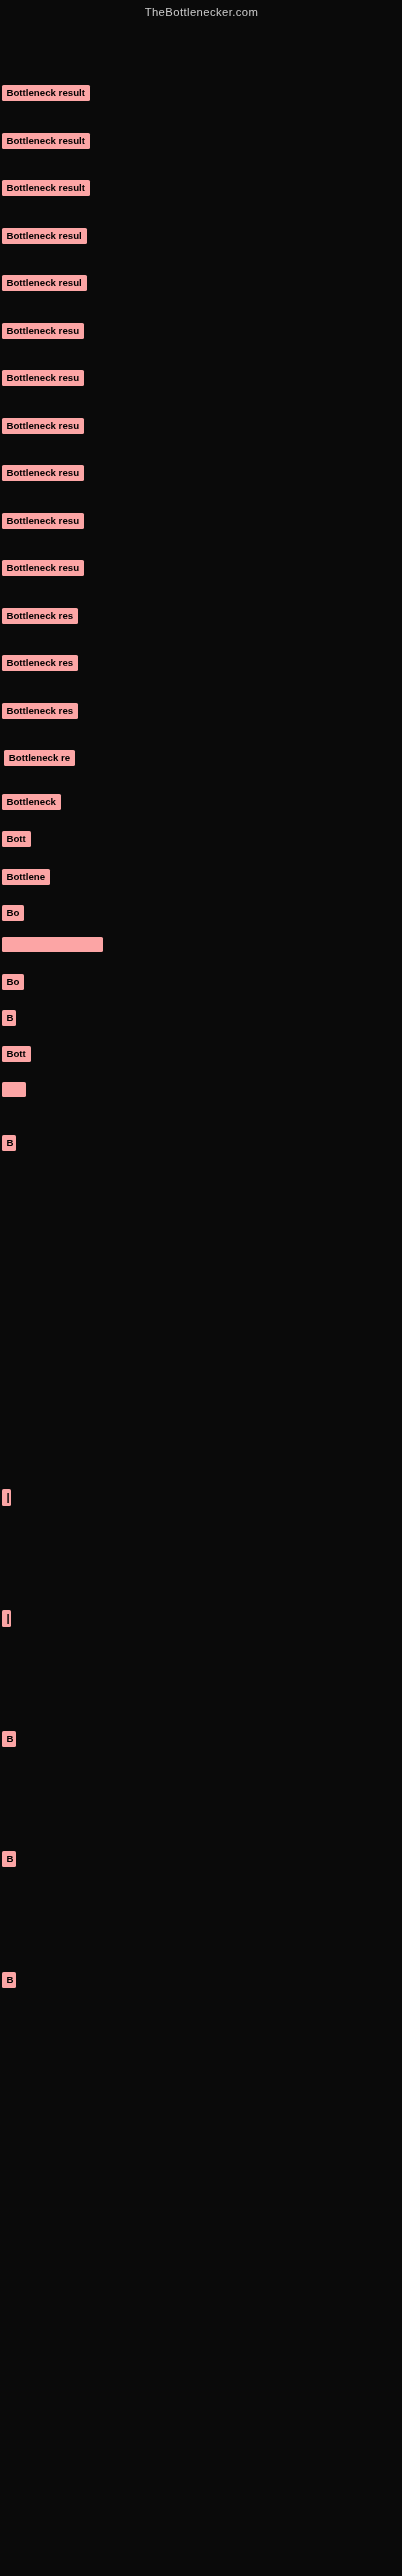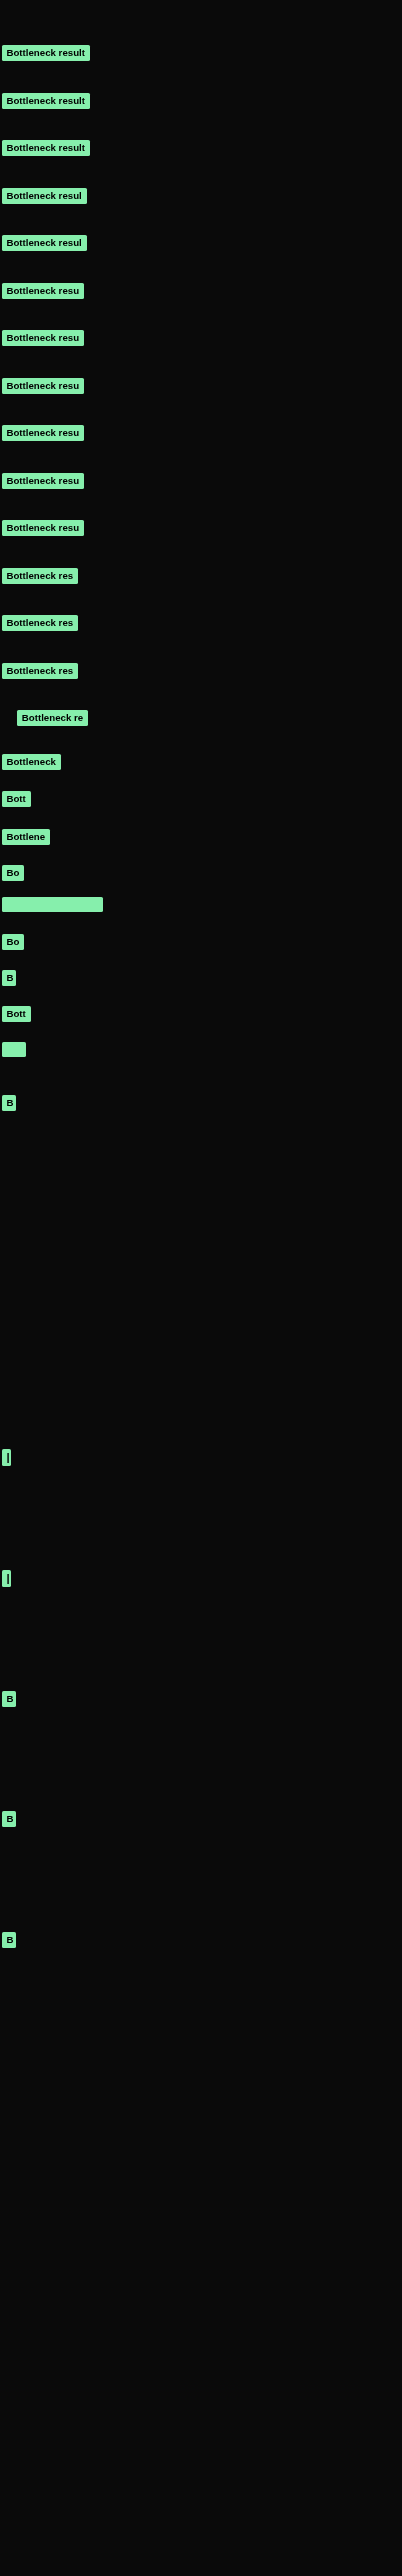--- a/index.html
+++ b/index.html
@@ -19,57 +19,59 @@
     .site-title {
       color: #cccccc;
       font-size: 11.3px;
       text-align: center;
       padding: 6.4px 0 3.2px 0;
       letter-spacing: 0.4px;
     }
 
     .bottleneck-badge {
       display: inline-block;
-      background-color: #86efac;
+      background-color: #fca5a5;
       color: #000000;
       font-size: 8.9px;
       font-weight: bold;
       padding: 2.4px 4.8px;
       border-radius: 1.6px;
       position: absolute;
       left: 1.6px;
       white-space: nowrap;
       overflow: hidden;
+      margin-top: 40px;
     }
 
     .page-container {
       position: relative;
       width: 403px;
       height: 2576px;
     }
   </style>
 </head>
 <body>
 
 <div class="page-container">
+  <div class="site-title">TheBottlenecker.com</div>
 <div class="bottleneck-badge" style="top: 45px; left: 1.6px; max-width: 121px; font-size: 9.7px;">Bottleneck result</div>
     <div class="bottleneck-badge" style="top: 93px; left: 1.6px; max-width: 119px; font-size: 9.7px;">Bottleneck result</div>
     <div class="bottleneck-badge" style="top: 140px; left: 1.6px; max-width: 119px; font-size: 9.7px;">Bottleneck result</div>
     <div class="bottleneck-badge" style="top: 188px; left: 1.6px; max-width: 113px; font-size: 9.7px;">Bottleneck resul</div>
     <div class="bottleneck-badge" style="top: 235px; left: 1.6px; max-width: 113px; font-size: 9.7px;">Bottleneck resul</div>
     <div class="bottleneck-badge" style="top: 283px; left: 1.6px; max-width: 106px; font-size: 9.7px;">Bottleneck resu</div>
     <div class="bottleneck-badge" style="top: 330px; left: 1.6px; max-width: 106px; font-size: 9.7px;">Bottleneck resu</div>
     <div class="bottleneck-badge" style="top: 378px; left: 1.6px; max-width: 105px; font-size: 9.7px;">Bottleneck resu</div>
     <div class="bottleneck-badge" style="top: 425px; left: 1.6px; max-width: 103px; font-size: 9.7px;">Bottleneck resu</div>
     <div class="bottleneck-badge" style="top: 473px; left: 1.6px; max-width: 101px; font-size: 9.7px;">Bottleneck resu</div>
     <div class="bottleneck-badge" style="top: 520px; left: 1.6px; max-width: 100px; font-size: 9.7px;">Bottleneck resu</div>
     <div class="bottleneck-badge" style="top: 568px; left: 1.6px; max-width: 95px; font-size: 9.7px;">Bottleneck res</div>
     <div class="bottleneck-badge" style="top: 615px; left: 1.6px; max-width: 93px; font-size: 9.7px;">Bottleneck res</div>
     <div class="bottleneck-badge" style="top: 663px; left: 1.6px; max-width: 92px; font-size: 9.7px;">Bottleneck res</div>
-    <div class="bottleneck-badge" style="top: 710px; left: 17px; max-width: 85px; font-size: 9.7px;">Bottleneck re</div>
+    <div class="bottleneck-badge" style="top: 710px; left: 4px; max-width: 85px; font-size: 9.7px;">Bottleneck re</div>
     <div class="bottleneck-badge" style="top: 754px; left: 1.6px; max-width: 68px; font-size: 9.7px;">Bottleneck</div>
     <div class="bottleneck-badge" style="top: 791px; left: 1.6px; max-width: 40px; font-size: 9.7px;">Bott</div>
     <div class="bottleneck-badge" style="top: 829px; left: 1.6px; max-width: 61px; font-size: 9.7px;">Bottlene</div>
     <div class="bottleneck-badge" style="top: 865px; left: 1.6px; max-width: 24px; font-size: 9.7px;">Bo</div>
     <div class="bottleneck-badge" style="top: 897px; left: 1.6px; max-width: 101px; width: 101px; height: 14.5px;"></div>
     <div class="bottleneck-badge" style="top: 934px; left: 1.6px; max-width: 24px; font-size: 9.7px;">Bo</div>
     <div class="bottleneck-badge" style="top: 970px; left: 1.6px; max-width: 14.5px; font-size: 9.7px;">B</div>
     <div class="bottleneck-badge" style="top: 1006px; left: 1.6px; max-width: 40px; font-size: 9.7px;">Bott</div>
     <div class="bottleneck-badge" style="top: 1042px; left: 1.6px; max-width: 24px; width: 24px; height: 14.5px;"></div>
     <div class="bottleneck-badge" style="top: 1095px; left: 1.6px; max-width: 14.5px; font-size: 9.7px;">B</div>

